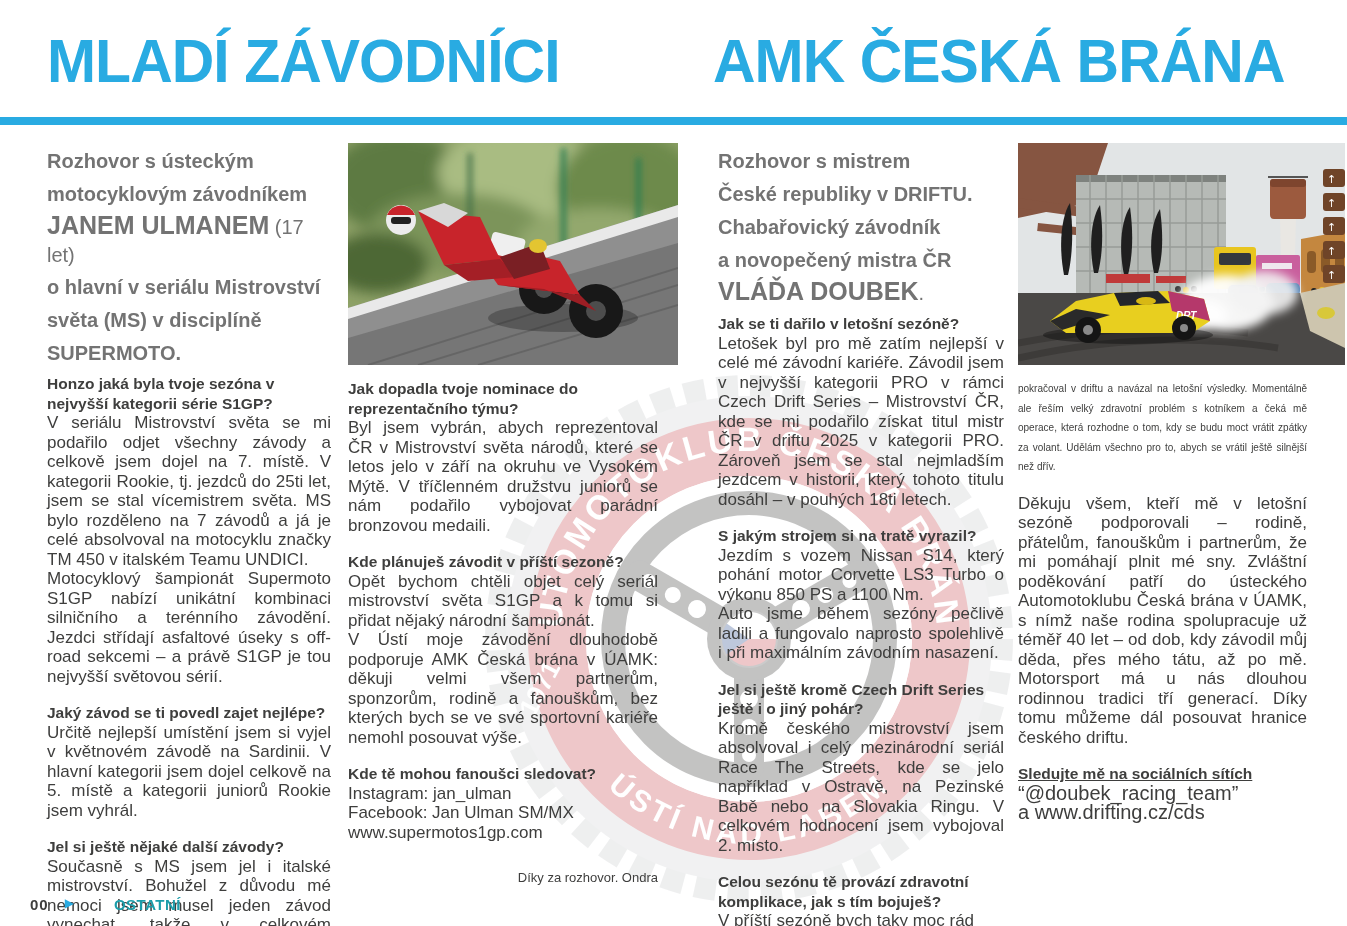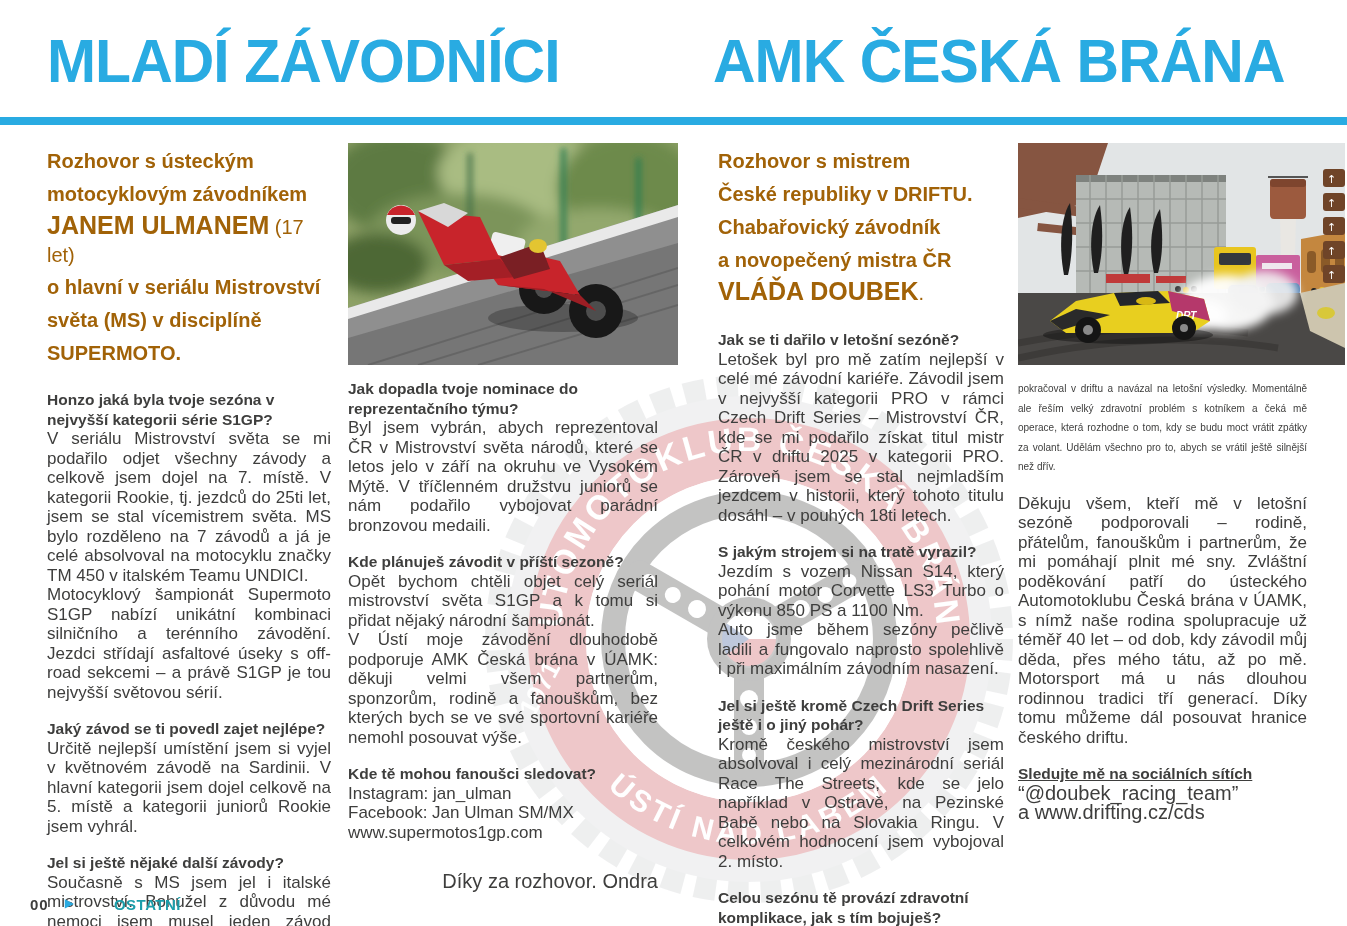--- a/index.html
+++ b/index.html
@@ -19,31 +19,31 @@
   
   .watermark{position:absolute;left:468px;top:358px;width:562px;height:562px;opacity:.30;pointer-events:none;}
   
   .col{position:absolute;top:143px;}
   #col1{left:47px;width:284px;}
   #col2{left:348px;width:310px;}
   #col3{left:718px;width:286px;}
   #col4{left:1018px;width:289px;}
   .photo{display:block;margin-bottom:14px;}
   
-  .intro{color:#a16207;font-weight:700;font-size:20px;margin-bottom:22px;}
+  .intro{color:#737373;font-weight:700;font-size:20px;margin-bottom:6px;}
   .intro-line{line-height:27px;}
   .intro-name{font-size:25px;line-height:33px;}
   .intro-rest{font-size:20px;font-weight:400;}
   
   .qa{margin-bottom:17px;}
   .q{font-weight:700;font-size:15.5px;line-height:19.5px;}
   .a p{margin:0;font-size:17px;line-height:19.5px;text-align:justify;}
   .a p:last-child{text-align-last:left;}
   .plain-p{margin:0 0 17px 0;font-size:10px;line-height:19.5px;text-align:justify;}
-  .signoff{margin-top:28px;font-size:20px;text-align:right;}
+  .signoff{margin-top:28px;font-size:13px;text-align:right;}
   .social{margin-top:4px;}
   .social-heading{font-weight:700;font-size:15.5px;line-height:19.5px;text-decoration:underline;}
   .soc-line{font-size:20px;line-height:19.5px;}
   
   .footer{position:absolute;left:30px;top:896px;display:flex;align-items:flex-start;font-size:15px;}
   .page-num{font-weight:700;color:#3e3e3d;letter-spacing:1px;}
   .play{color:#29abe2;font-size:12px;margin-left:16px;}
   .section-label{color:#1b9daa;font-weight:700;margin-left:40px;letter-spacing:.5px;}
 </style>
 </head>

